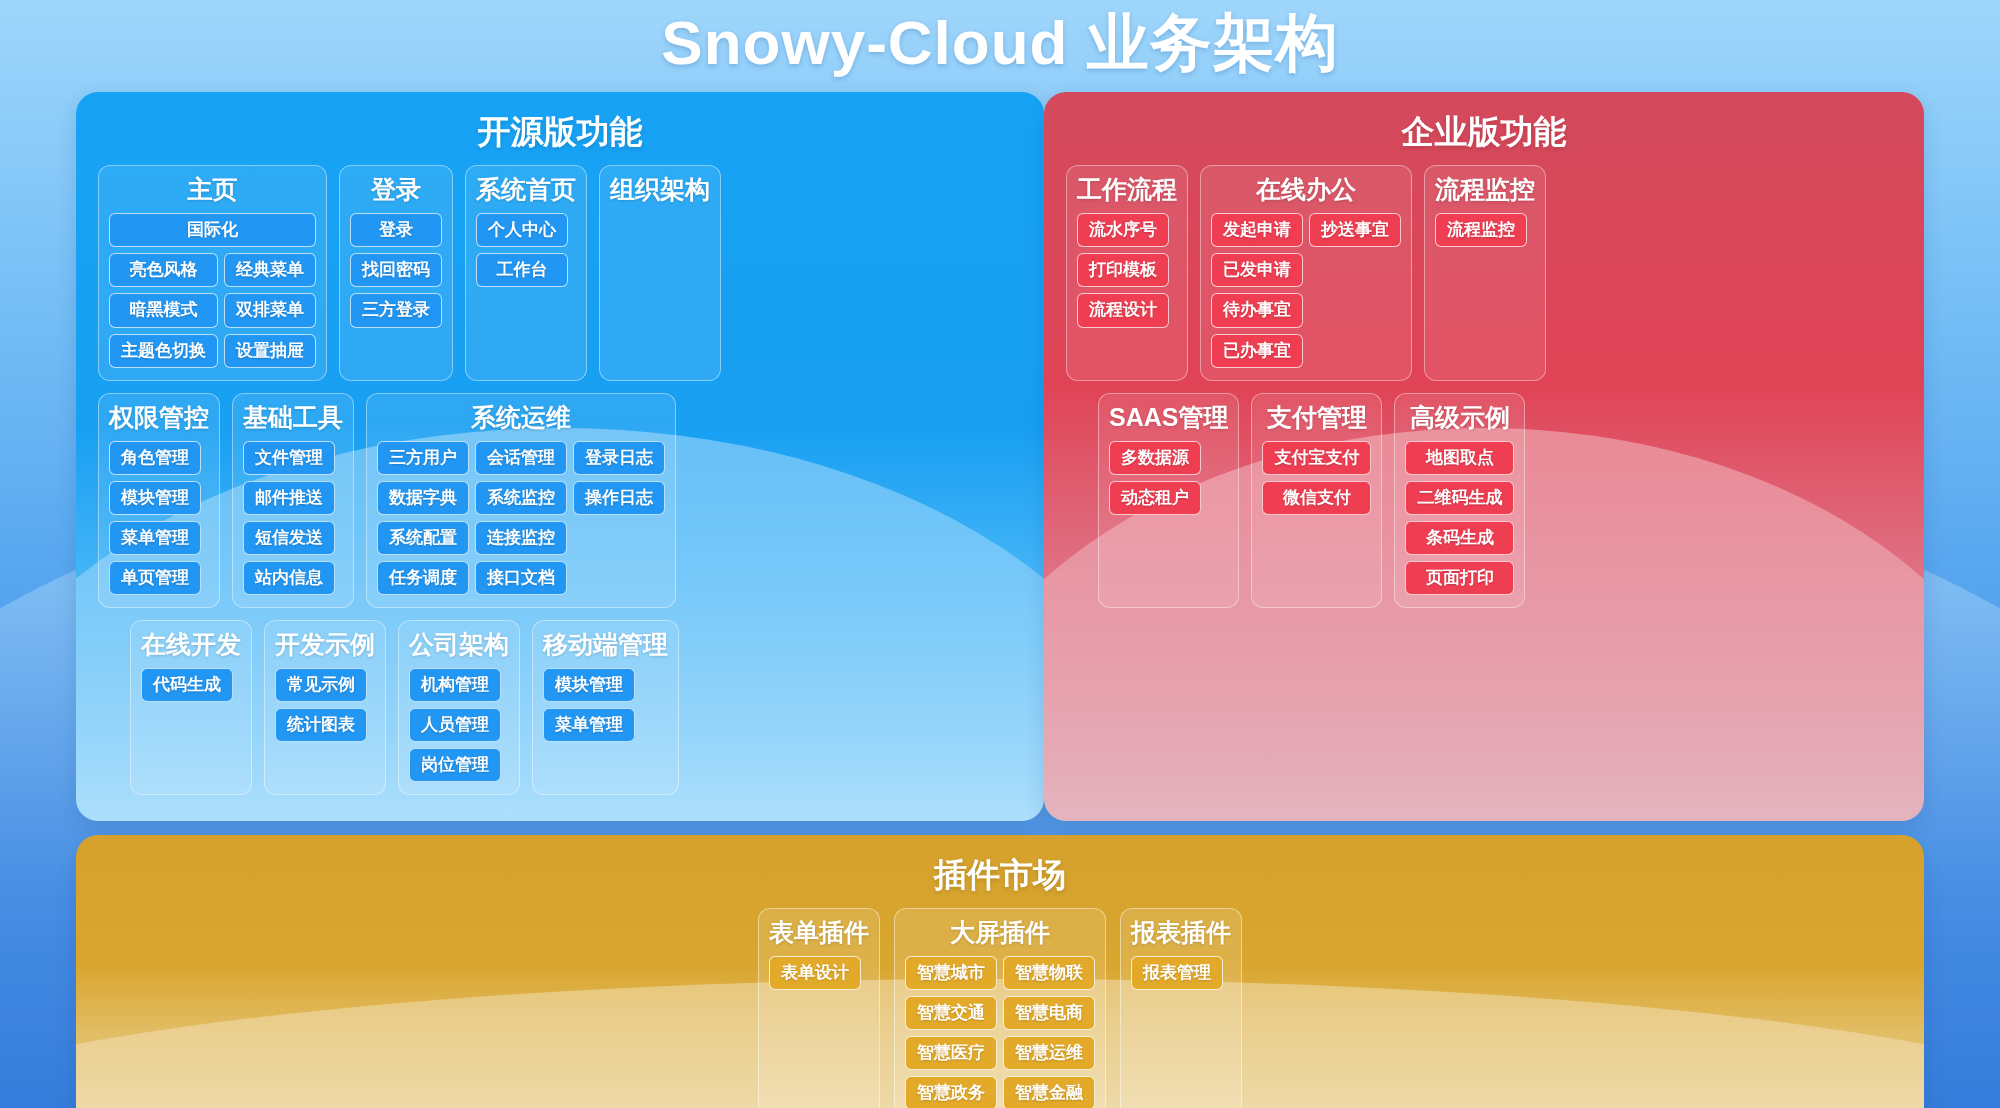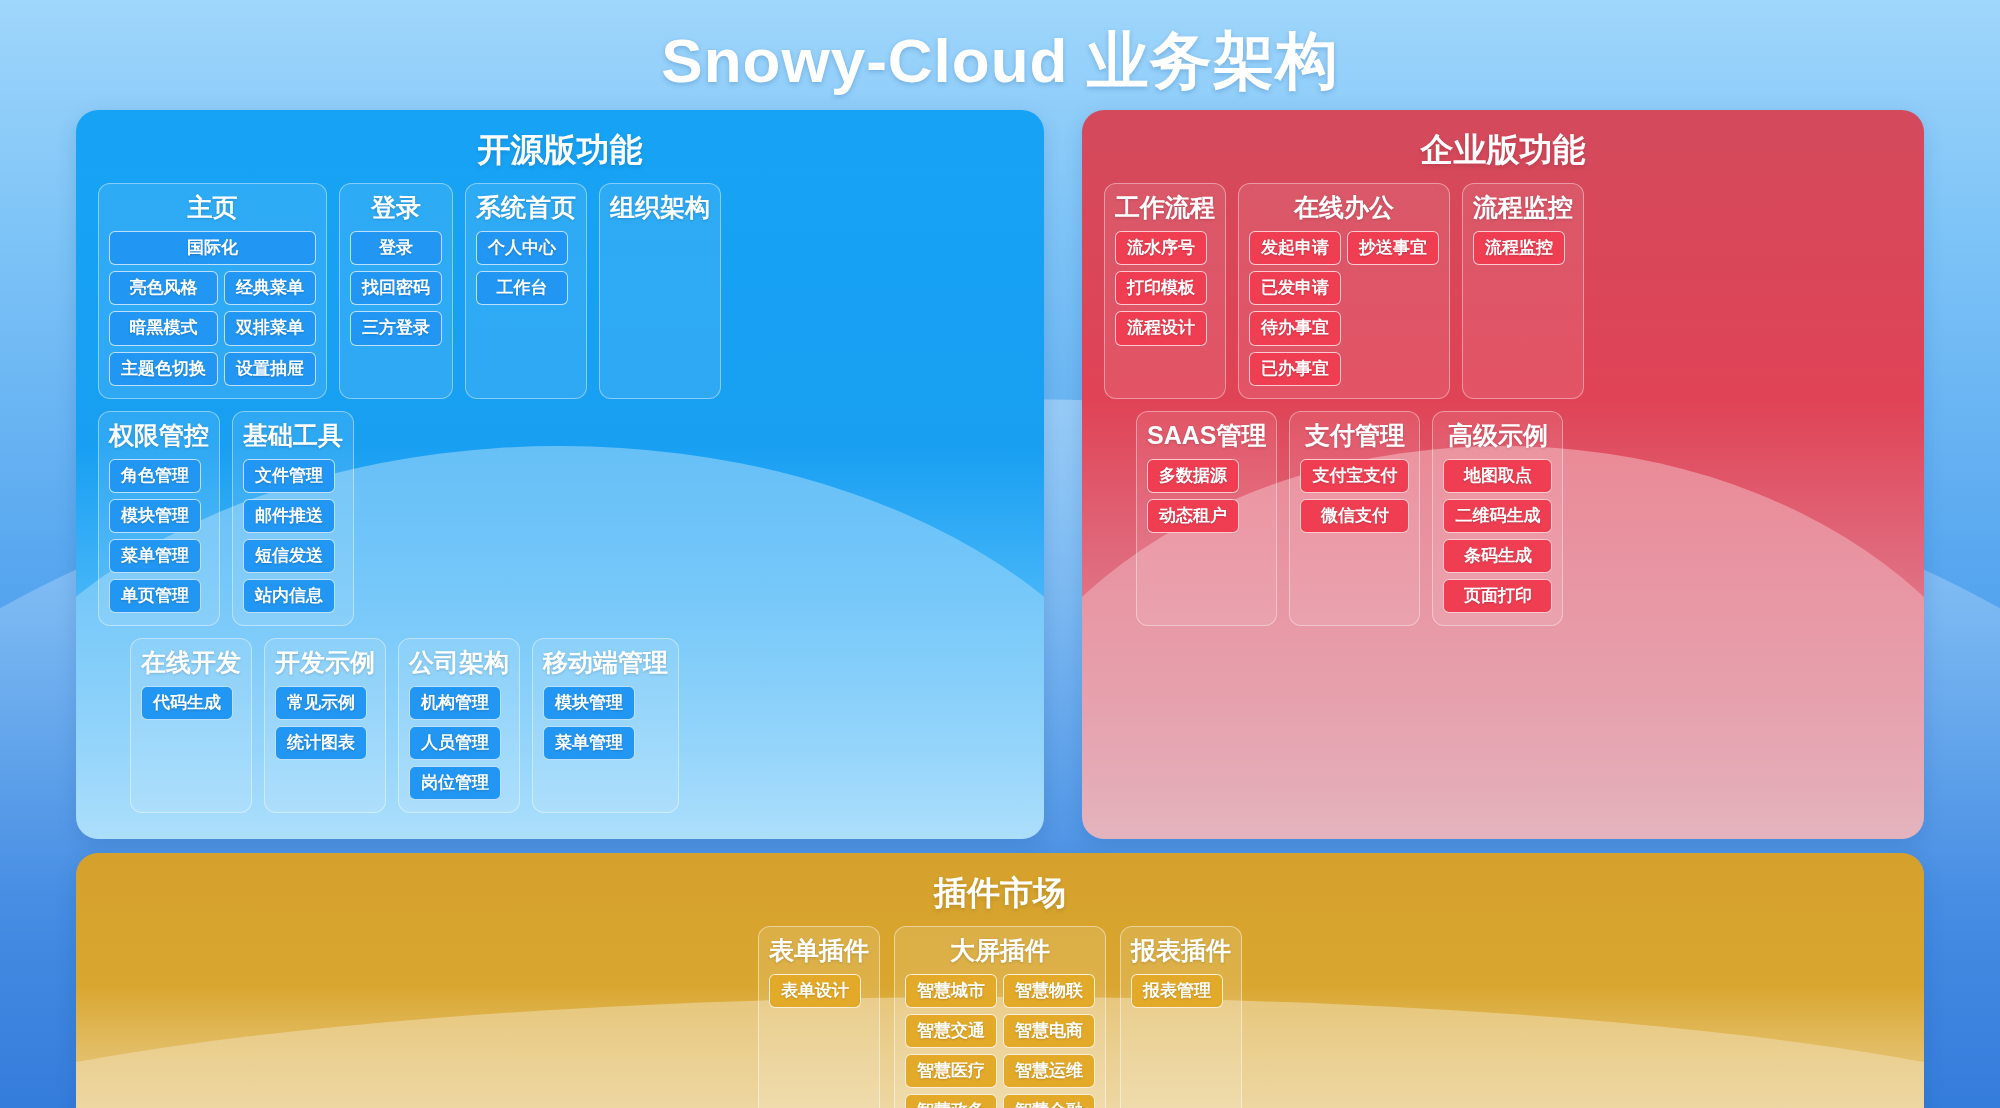--- a/index.html
+++ b/index.html
@@ -31,35 +31,34 @@
     background: linear-gradient(180deg, rgba(255,255,255,0.30) 0%, rgba(255,255,255,0.10) 45%, rgba(255,255,255,0.0) 100%);
     pointer-events: none;
     z-index: 0;
   }
 
   
   .page-title {
     position: relative;
     z-index: 3;
     text-align: center;
-    padding-top: 24px;
+    padding-top: 6px;
     font-size: 62px;
     font-weight: bold;
     color: #ffffff;
     letter-spacing: 1px;
     text-shadow: 0 2px 5px rgba(30,90,160,0.28);
     line-height: 1.2;
   }
 
   
   .panels-row {
     position: relative;
     z-index: 2;
     display: flex;
-    gap: 38px;
     padding: 12px 76px 0 76px;
     align-items: stretch;
   }
 
   .panel {
     position: relative;
     border-radius: 22px;
     overflow: hidden;
     padding: 18px 22px 26px 22px;
     box-shadow: 0 6px 20px rgba(20,60,120,0.16);
@@ -204,20 +203,37 @@
                 <div class="item item-blue">单页管理</div>
               </div>
             </div>
             <div class="card card-blue">
               <div class="card-title">基础工具</div>
               <div class="items cols-1">
                 <div class="item item-blue">文件管理</div>
                 <div class="item item-blue">邮件推送</div>
                 <div class="item item-blue">短信发送</div>
                 <div class="item item-blue">站内信息</div>
+              </div>
+            </div>
+            <div class="card card-blue">
+              <div class="card-title">系统运维</div>
+              <div class="grid3">
+                <div class="item item-blue">三方用户</div>
+                <div class="item item-blue">会话管理</div>
+                <div class="item item-blue">登录日志</div>
+                <div class="item item-blue">数据字典</div>
+                <div class="item item-blue">系统监控</div>
+                <div class="item item-blue">操作日志</div>
+                <div class="item item-blue">系统配置</div>
+                <div class="item item-blue">连接监控</div>
+                <div class="" style="visibility: hidden;"></div>
+                <div class="item item-blue">任务调度</div>
+                <div class="item item-blue">接口文档</div>
+                <div class="" style="visibility: hidden;"></div>
               </div>
             </div>
           </div>
         <div class="card-row">
             <div class="card card-blue">
               <div class="card-title">在线开发</div>
               <div class="items cols-1">
                 <div class="item item-blue">代码生成</div>
               </div>
             </div>

